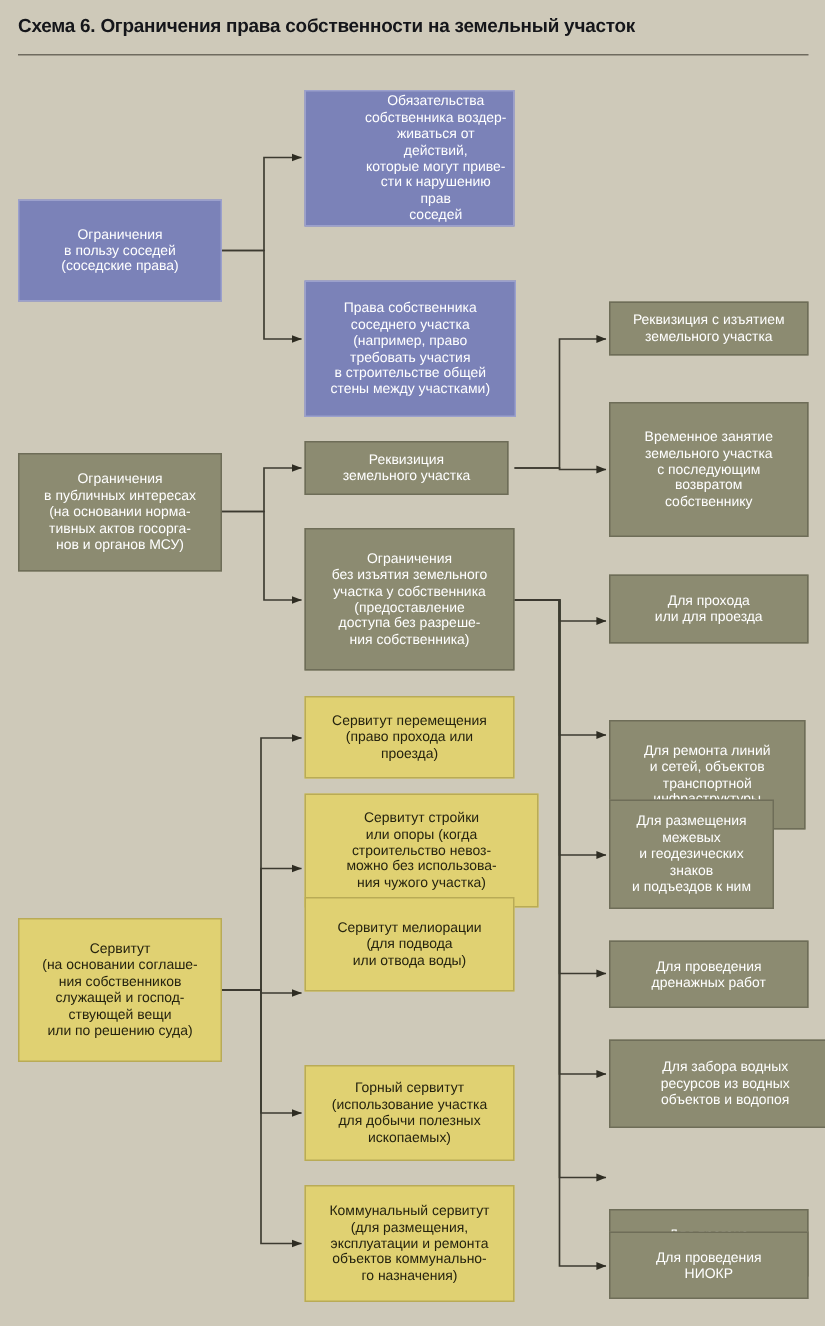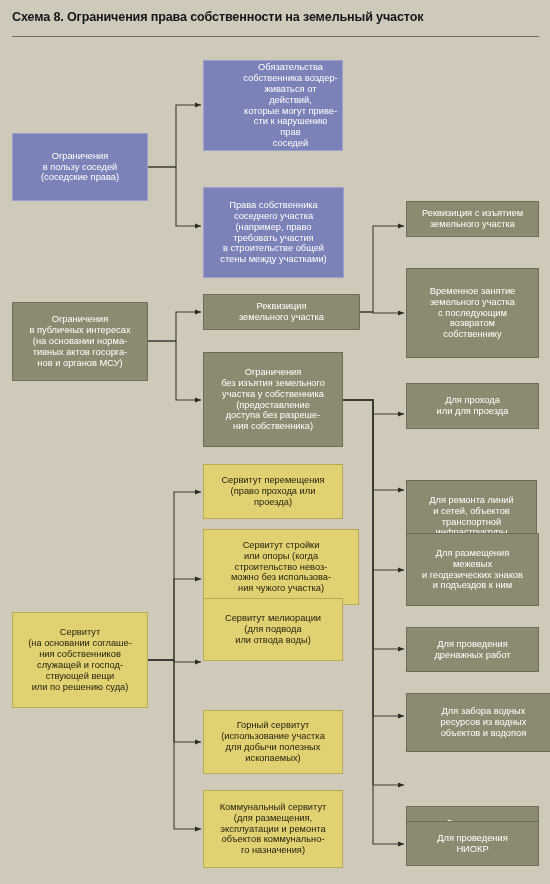--- a/index.html
+++ b/index.html
@@ -35,21 +35,21 @@
   .node span{display:block;width:100%;}
   .n-blue{background:#7b82b8;color:#ffffff;border-color:#9ba0cc;}
   .n-olive{background:#8c8b71;color:#ffffff;border-color:#6e6d58;}
   .n-yellow{background:#e0d172;color:#25230f;border-color:#b9ab56;}
 </style>
 </head>
 <body>
 
 <div id="canvas">
 
-  <div class="title">Схема 8. Ограничения права собственности на земельный участок</div>
+  <div class="title">Схема 6. Ограничения права собственности на земельный участок</div>
   <div class="title-rule"></div>
 
   <svg id="svg-layer" viewBox="0 0 550 884">
     <defs>
       <marker id="arrow" markerWidth="7" markerHeight="7" refX="6.4" refY="3" orient="auto" markerUnits="userSpaceOnUse">
         <path d="M0,0.4 L6.6,3 L0,5.6 z" fill="#2e2c22"></path>
       </marker>
     </defs>
     <g fill="none" stroke="#3c3a30" stroke-width="1.1" marker-end="url(#arrow)">
 
@@ -91,21 +91,21 @@
   </div>
 
   <div class="node n-blue" style="left:203px;top:60px;width:140px;height:91px;padding-left:39px;">
     <span>Обязательства<br>собственника воздер-<br>живаться от действий,<br>которые могут приве-<br>сти к нарушению прав<br>соседей</span>
   </div>
 
   <div class="node n-blue" style="left:203px;top:187px;width:141px;height:91px;">
     <span>Права собственника<br>соседнего участка<br>(например, право<br>требовать участия<br>в строительстве общей<br>стены между участками)</span>
   </div>
 
-  <div class="node n-olive" style="left:203px;top:294px;width:157px;height:36px;justify-content:flex-end;">
+  <div class="node n-olive" style="left:203px;top:294px;width:136px;height:36px;justify-content:flex-end;">
     <span>Реквизиция<br>земельного участка</span>
   </div>
 
   <div class="node n-olive" style="left:203px;top:352px;width:140px;height:95px;">
     <span>Ограничения<br>без изъятия земельного<br>участка у собственника<br>(предоставление<br>доступа без разреше-<br>ния собственника)</span>
   </div>
 
   <div class="node n-yellow" style="left:203px;top:464px;width:140px;height:55px;">
     <span>Сервитут перемещения<br>(право прохода или<br>проезда)</span>
   </div>
@@ -135,21 +135,21 @@
   </div>
 
   <div class="node n-olive" style="left:406px;top:383px;width:133px;height:46px;">
     <span>Для прохода<br>или для проезда</span>
   </div>
 
   <div class="node n-olive" style="left:406px;top:452px;width:131px;height:73px;margin-top:28px;">
     <span>Для ремонта линий<br>и сетей, объектов<br>транспортной<br>инфраструктуры</span>
   </div>
 
-  <div class="node n-olive" style="left:406px;top:533px;width:133px;height:73px;">
+  <div class="node n-olive" style="left:406px;top:533px;width:110px;height:73px;">
     <span>Для размещения<br>межевых<br>и геодезических знаков<br>и подъездов к ним</span>
   </div>
 
   <div class="node n-olive" style="left:406px;top:627px;width:133px;height:45px;">
     <span>Для проведения<br>дренажных работ</span>
   </div>
 
   <div class="node n-olive" style="left:406px;top:693px;width:155px;height:59px;">
     <span>Для забора водных<br>ресурсов из водных<br>объектов и водопоя</span>
   </div>

